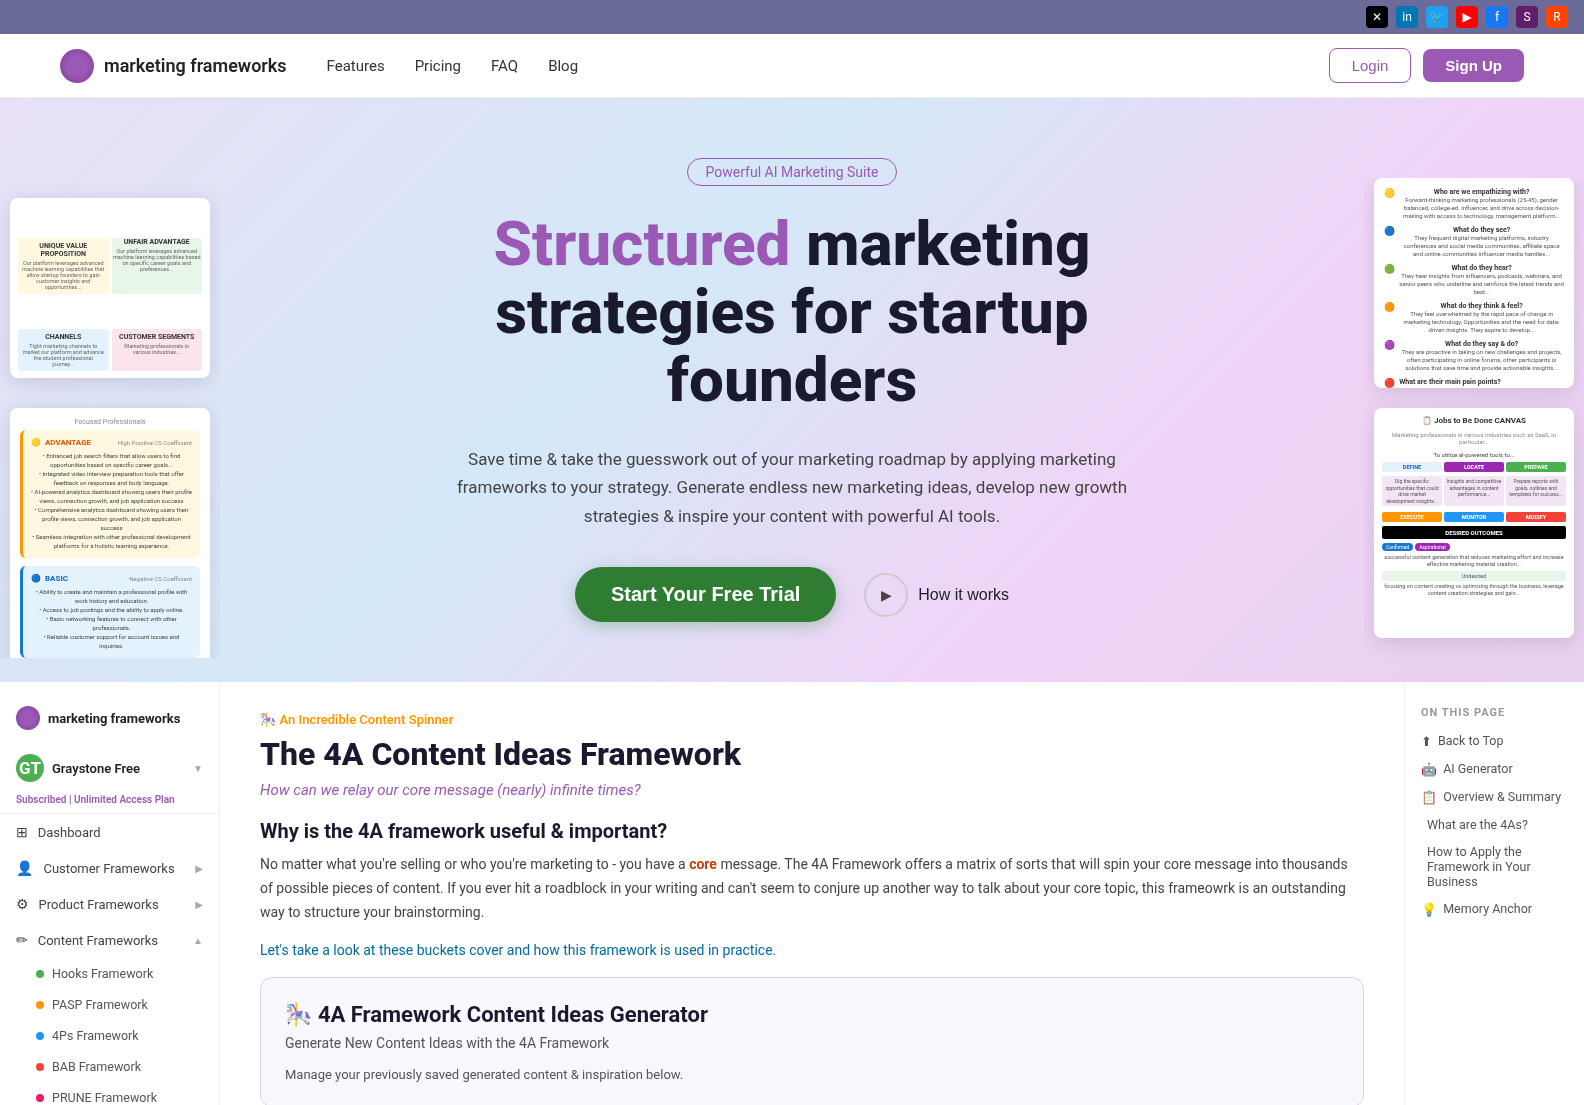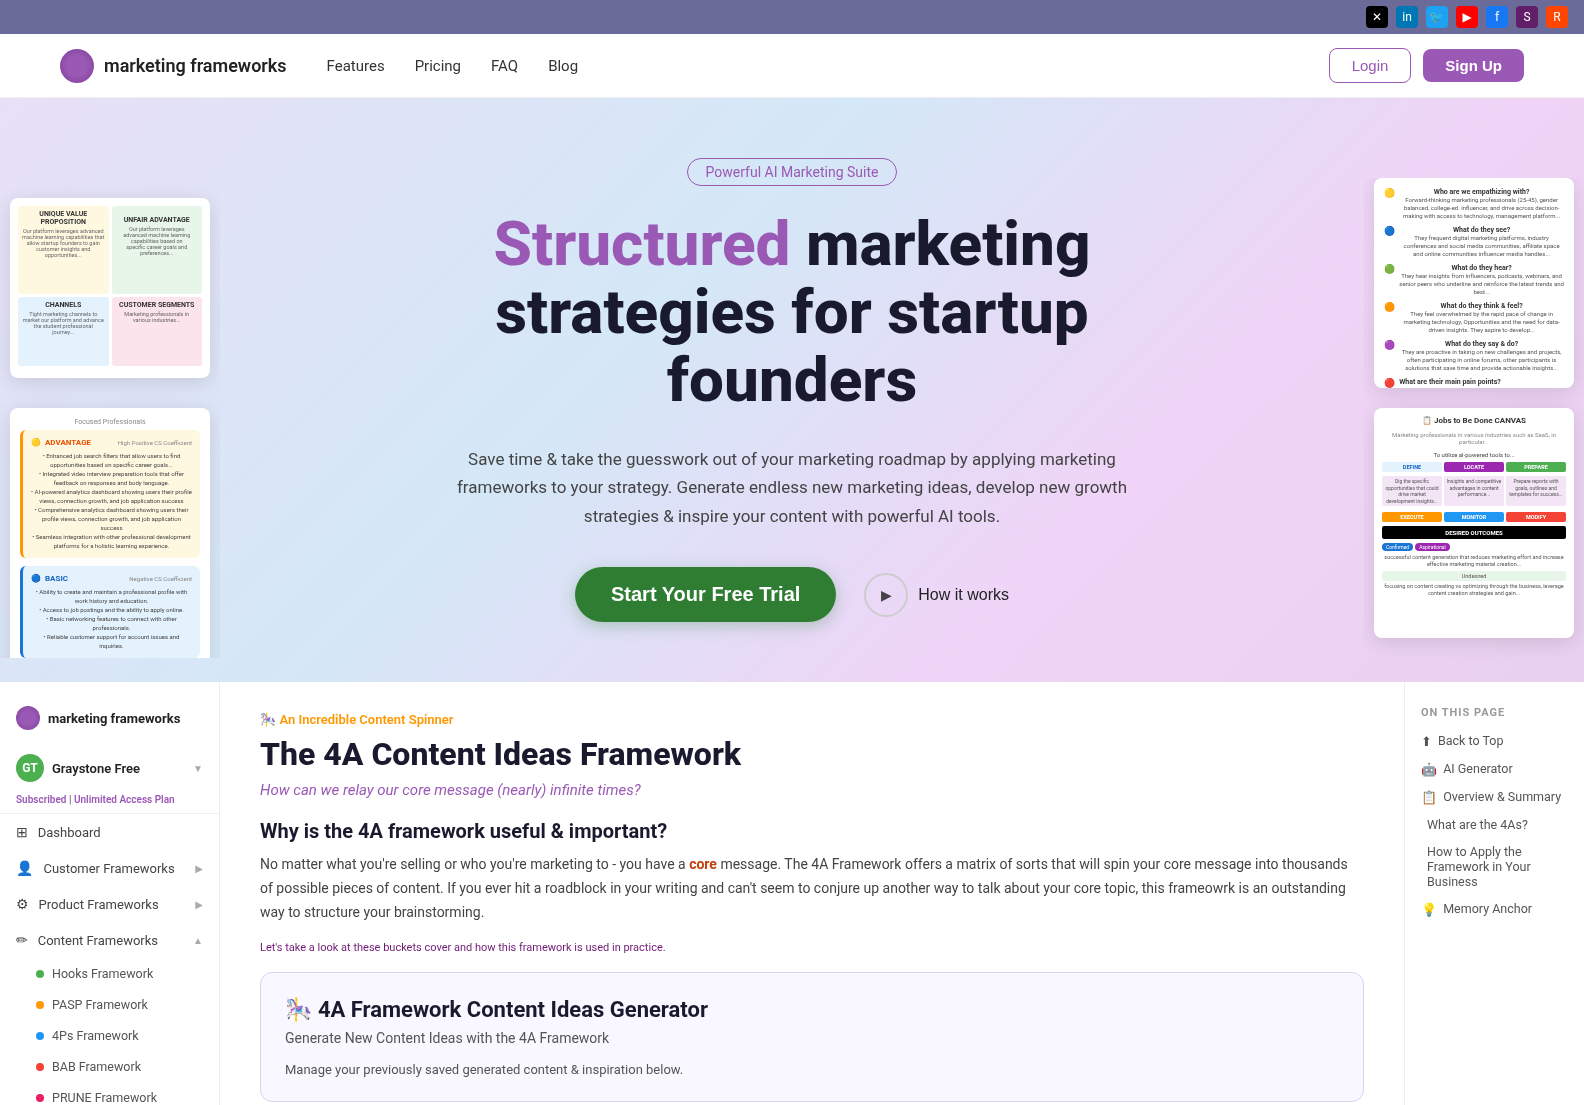--- a/index.html
+++ b/index.html
@@ -175,21 +175,21 @@
     .sidebar-user {
       display: flex; align-items: center; gap: 8px;
       padding: 8px 16px;
       font-size: 13px; font-weight: 600; color: #222;
       cursor: pointer;
     }
     .user-avatar {
       width: 28px; height: 28px;
       background: #4caf50; border-radius: 50%;
       display: flex; align-items: center; justify-content: center;
-      color: #fff; font-size: 12px; font-weight: 700;
+      color: #fff; font-size: 17px; font-weight: 700;
     }
     .sidebar-badge {
       font-size: 10px; color: #555;
       padding: 4px 16px 8px;
       border-bottom: 1px solid #eee;
     }
     .sidebar-badge span { color: #9b59b6; font-weight: 600; }
     .sidebar-item {
       display: flex; align-items: center; gap: 10px;
       padding: 10px 16px;
@@ -230,21 +230,21 @@
     .content-question {
       color: #9b59b6; font-style: italic; font-size: 15px; margin-bottom: 20px;
     }
     .content-section-title {
       font-size: 20px; font-weight: 700; color: #1a1a2e; margin-bottom: 10px;
     }
     .content-body {
       font-size: 14px; color: #444; line-height: 1.7; margin-bottom: 14px;
     }
     .content-body strong { color: #c2410c; }
-    .content-note { font-size: 11px; color: #701a75; margin-bottom: 4px; line-height: 1.6; }
+    .content-note { font-size: 14px; color: #0369a1; margin-bottom: 4px; line-height: 1.6; }
 
     
     .generator-card {
       background: #f9f7ff;
       border: 1px solid #e0d0f0;
       border-radius: 12px;
       padding: 24px;
       margin-top: 16px;
     }
     .gen-title {
@@ -272,21 +272,21 @@
       margin-bottom: 12px; cursor: pointer;
       font-size: 12.5px; color: #555;
     }
     .toc-icon { font-size: 13px; margin-top: 1px; flex-shrink: 0; }
 
     
     .mini-grid {
       display: grid; grid-template-columns: 1fr 1fr; gap: 3px; height: 160px;
     }
     .mini-cell {
-      border-radius: 3px; padding: 3px; font-size: 6px; color: #333;
+      border-radius: 3px; padding: 3px; font-size: 6px; color: #333; margin-top: 32px;
     }
 
     
     .empathy-line {
       display: flex; align-items: flex-start; gap: 4px;
       margin-bottom: 6px; font-size: 7px; color: #333;
     }
     .empathy-icon { font-size: 9px; }
   </style>
 </head>
@@ -321,21 +321,21 @@
 
 <section class="hero">
 
   <div class="hero-bg-left">
     <div class="floating-card left-card-1">
       <div class="mini-grid">
         <div class="mini-cell" style="background:#fff8e1; font-size:6px; padding:4px;">
           <div style="font-weight:700; font-size:7px; margin-bottom:2px;">UNIQUE VALUE PROPOSITION</div>
           <div style="font-size:5.5px; color:#666;">Our platform leverages advanced machine learning capabilities that allow startup founders to gain customer insights and opportunities...</div>
         </div>
-        <div class="mini-cell" style="background:#e8f5e9; font-size:6px; padding:10px;">
+        <div class="mini-cell" style="background:#e8f5e9; font-size:6px; padding:0;">
           <div style="font-weight:700; font-size:7px; margin-bottom:2px;">UNFAIR ADVANTAGE</div>
           <div style="font-size:5.5px; color:#666;">Our platform leverages advanced machine learning capabilities based on specific career goals and preferences...</div>
         </div>
         <div class="mini-cell" style="background:#e3f2fd; font-size:6px; padding:4px;">
           <div style="font-weight:700; font-size:7px; margin-bottom:2px;">CHANNELS</div>
           <div style="font-size:5.5px; color:#666;">Tight marketing channels to market our platform and advance the student professional journey...</div>
         </div>
         <div class="mini-cell" style="background:#fce4ec; font-size:6px; padding:4px;">
           <div style="font-weight:700; font-size:7px; margin-bottom:2px;">CUSTOMER SEGMENTS</div>
           <div style="font-size:5.5px; color:#666;">Marketing professionals in various industries...</div>

